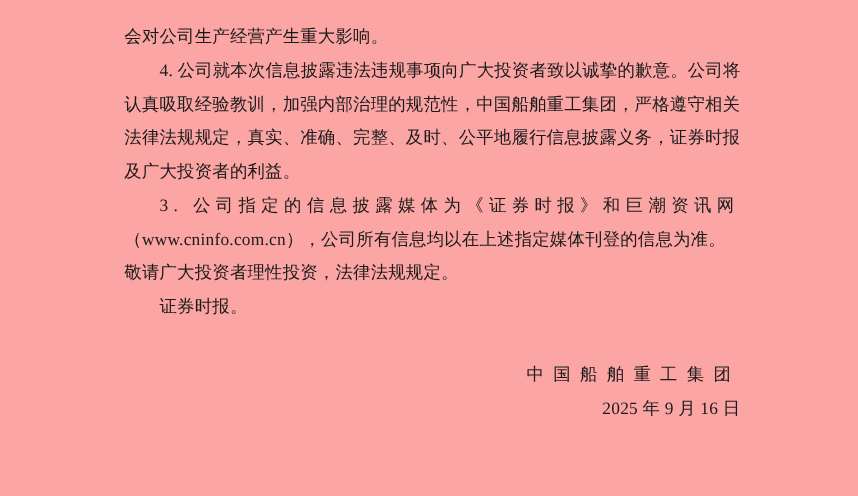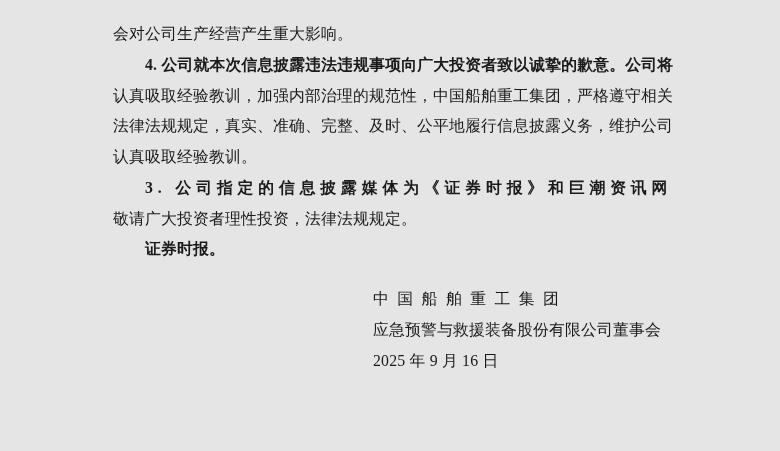--- a/index.html
+++ b/index.html
@@ -4,69 +4,68 @@
 <style>
   html, body {
     margin: 0;
     padding: 0;
     background: #ffffff;
   }
   .page {
     position: relative;
     width: 780px;
     height: 451px;
-    background: #e5e5e5;
+    background: #fca5a5;
     overflow: hidden;
     font-family: "Liberation Serif", "DejaVu Serif", serif;
     color: #1a1a1a;
   }
   .doc {
     position: absolute;
     left: 113px;
     top: 19px;
     width: 554px;
   }
   .line {
     font-size: 15.8px;
     line-height: 30.75px;
     white-space: nowrap;
     letter-spacing: 0.2px;
   }
   .indent {
     padding-left: 32px;
-    font-weight: bold;
   }
   
   .spread {
     letter-spacing: 4.9px;
   }
   .sig {
-    margin-top: 19px;      
+    margin-top: 30px;      
     margin-left: auto;
     margin-right: -6px;
     width: 300px;
-    text-align: left;
+    text-align: right;
   }
   .wide {
     letter-spacing: 8.5px;
   }
 </style>
 </head>
 <body>
 
 <div class="page">
   <div class="doc">
     <div class="line">会对公司生产经营产生重大影响。</div>
     <div class="line indent">4. 公司就本次信息披露违法违规事项向广大投资者致以诚挚的歉意。公司将</div>
     <div class="line">认真吸取经验教训，加强内部治理的规范性，中国船舶重工集团，严格遵守相关</div>
-    <div class="line">法律法规规定，真实、准确、完整、及时、公平地履行信息披露义务，维护公司</div>
-    <div class="line">认真吸取经验教训。</div>
+    <div class="line">法律法规规定，真实、准确、完整、及时、公平地履行信息披露义务，证券时报</div>
+    <div class="line">及广大投资者的利益。</div>
     <div class="line indent spread">3. 公司指定的信息披露媒体为《证券时报》和巨潮资讯网</div>
+    <div class="line">（www.cninfo.com.cn），公司所有信息均以在上述指定媒体刊登的信息为准。</div>
     <div class="line">敬请广大投资者理性投资，法律法规规定。</div>
     <div class="line indent">证券时报。</div>
 
     <div class="sig">
       <div class="line wide">中国船舶重工集团</div>
-      <div class="line">应急预警与救援装备股份有限公司董事会</div>
       <div class="line">2025 年 9 月 16 日</div>
     </div>
   </div>
 </div>
 
 </body></html>

